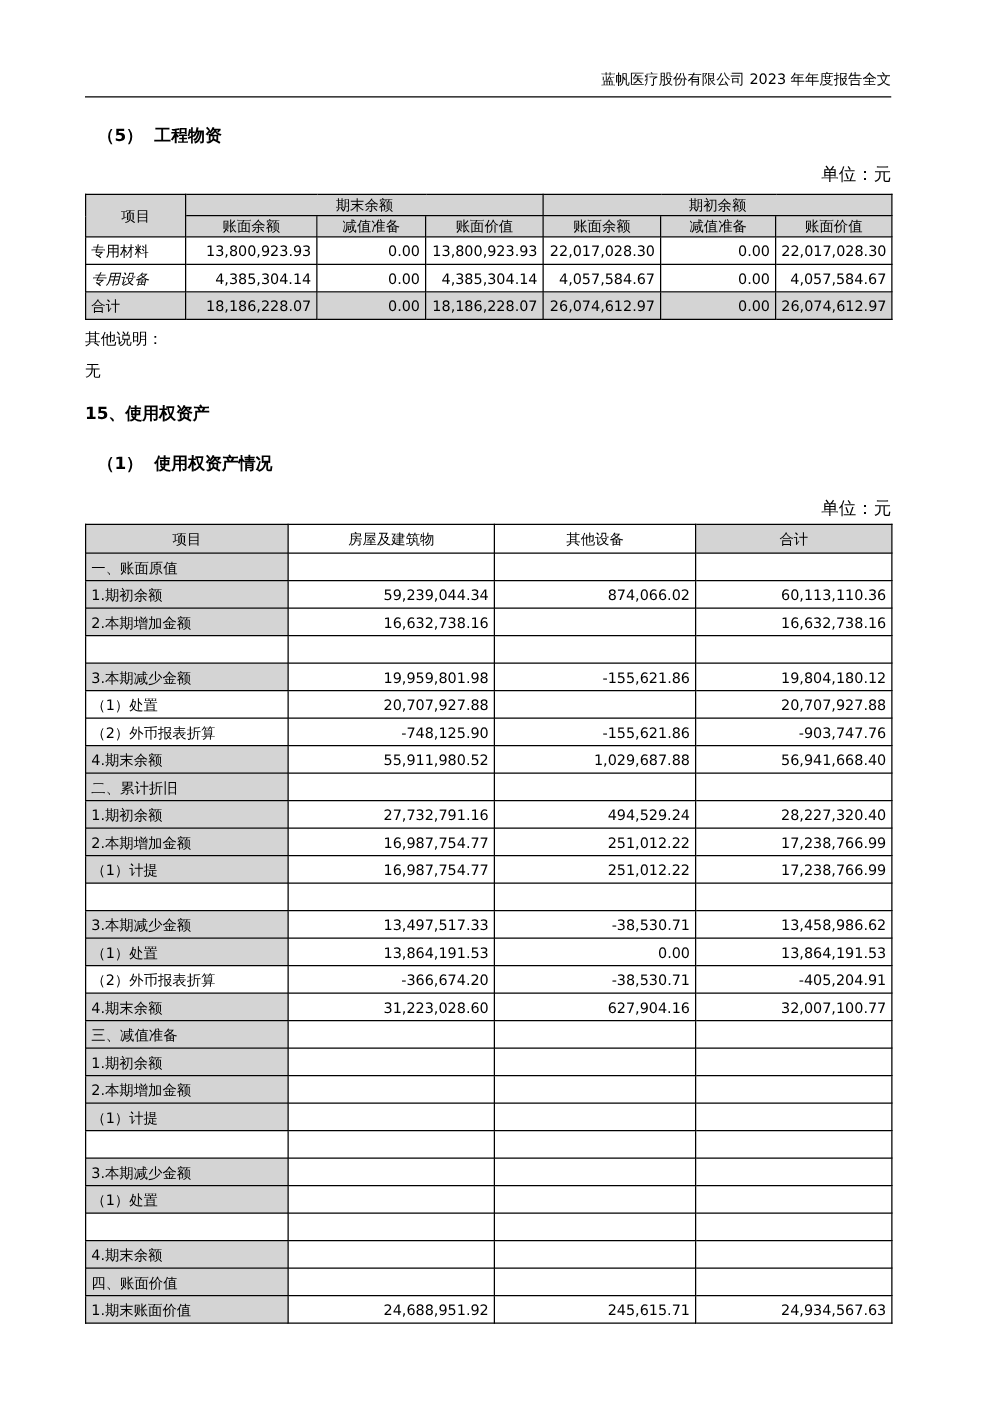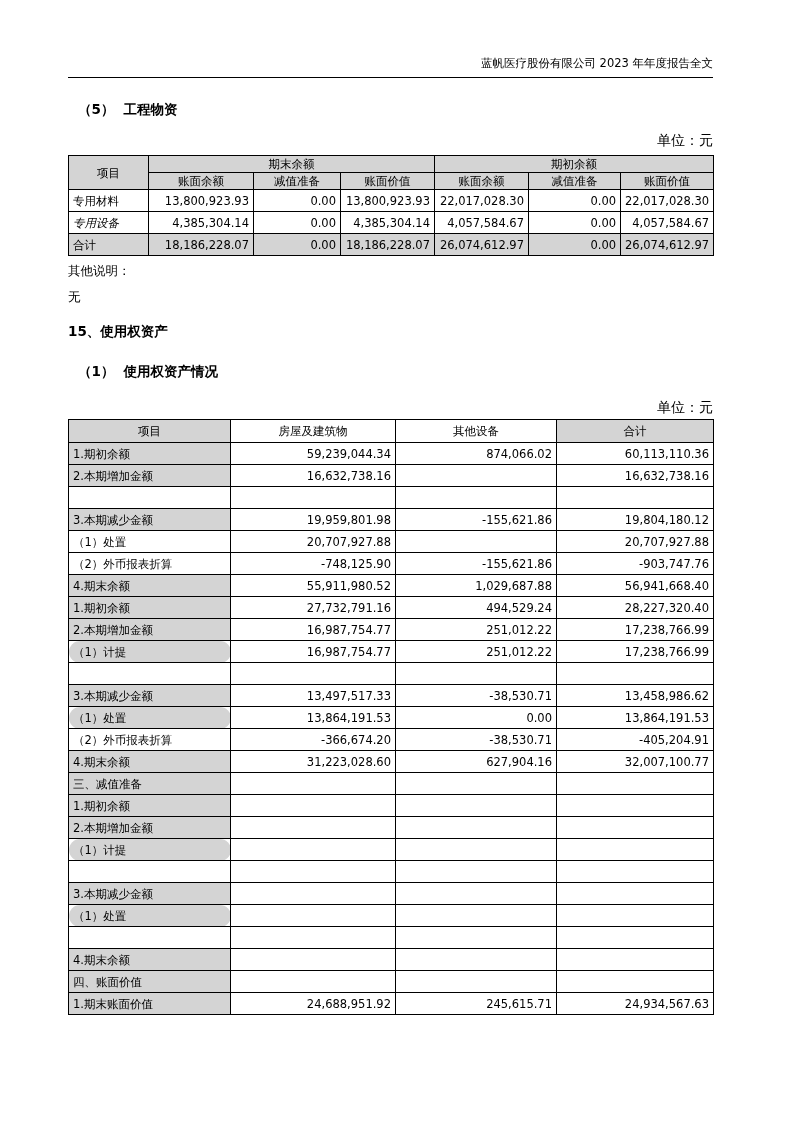--- a/index.html
+++ b/index.html
@@ -93,21 +93,21 @@
   }
   .shade { background: #d4d4d4; }
   .white { background: #ffffff; }
   .c  { text-align: center; }
   .r  { text-align: right; }
   .l  { text-align: left; }
 
   
   .lvl0 { padding-left: 6px; }
   .lvl1 { padding-left: 28px; }
-  .lvl2 { padding-left: 46px; border-radius: 11px; }
+  .lvl2 { padding-left: 46px; }
   .lvlp { padding-left: 12px; }
 </style>
 </head>
 <body>
 
 <div class="page">
 
   <div class="page-header">蓝帆医疗股份有限公司 2023 年年度报告全文</div>
   <div class="header-rule"></div>
 
@@ -196,20 +196,26 @@
     <thead>
       <tr>
         <th class="shade c" style="height:20px;">项目</th>
         <th class="white c">房屋及建筑物</th>
         <th class="white c">其他设备</th>
         <th class="shade c">合计</th>
       </tr>
     </thead>
     <tbody id="t2-body">
         <tr>
+          <td class="shade l lvl0" style="height: 19px;">一、账面原值</td>
+          <td class="white r"></td>
+          <td class="white r"></td>
+          <td class="white r"></td>
+        </tr>
+        <tr>
           <td class="shade l lvl1" style="height: 19px;">1.期初余额</td>
           <td class="white r">59,239,044.34</td>
           <td class="white r">874,066.02</td>
           <td class="white r">60,113,110.36</td>
         </tr>
         <tr>
           <td class="shade l lvl1" style="height: 19px;">2.本期增加金额</td>
           <td class="white r">16,632,738.16</td>
           <td class="white r"></td>
           <td class="white r">16,632,738.16</td>
@@ -238,20 +244,26 @@
           <td class="white r">-155,621.86</td>
           <td class="white r">-903,747.76</td>
         </tr>
         <tr>
           <td class="shade l lvl1" style="height: 19px;">4.期末余额</td>
           <td class="white r">55,911,980.52</td>
           <td class="white r">1,029,687.88</td>
           <td class="white r">56,941,668.40</td>
         </tr>
         <tr>
+          <td class="shade l lvl0" style="height: 19px;">二、累计折旧</td>
+          <td class="white r"></td>
+          <td class="white r"></td>
+          <td class="white r"></td>
+        </tr>
+        <tr>
           <td class="shade l lvl1" style="height: 19px;">1.期初余额</td>
           <td class="white r">27,732,791.16</td>
           <td class="white r">494,529.24</td>
           <td class="white r">28,227,320.40</td>
         </tr>
         <tr>
           <td class="shade l lvl1" style="height: 19px;">2.本期增加金额</td>
           <td class="white r">16,987,754.77</td>
           <td class="white r">251,012.22</td>
           <td class="white r">17,238,766.99</td>

